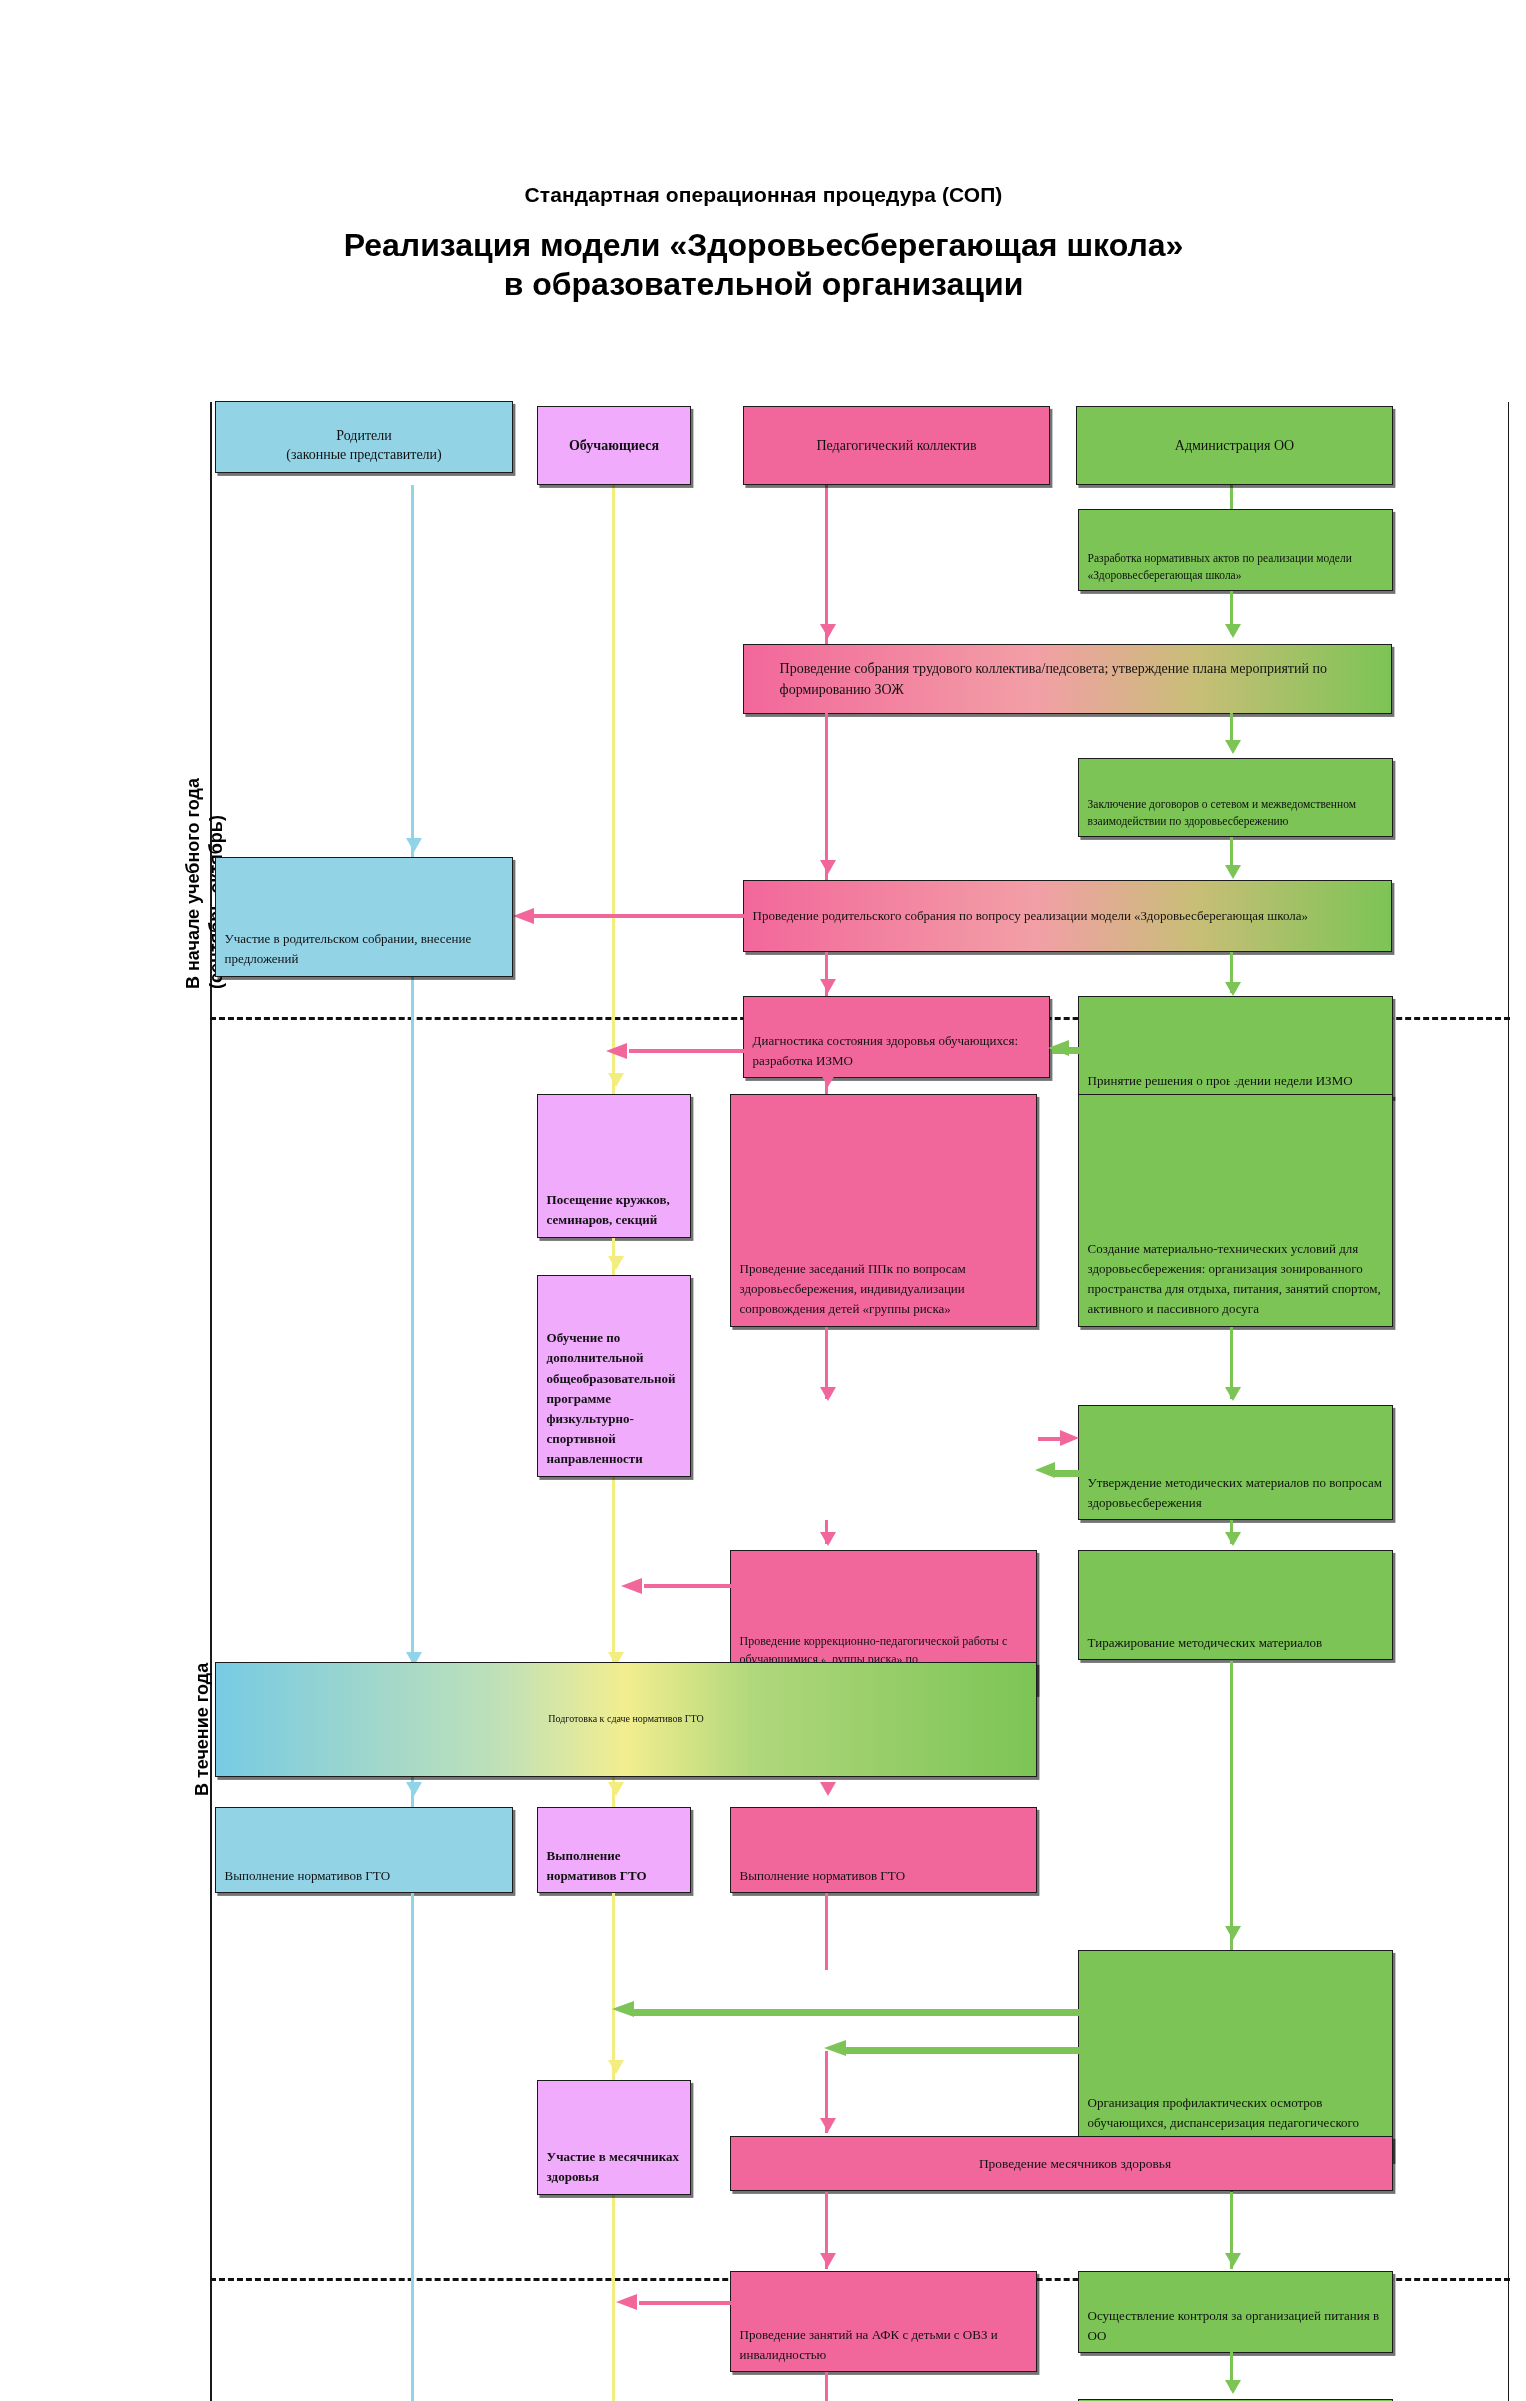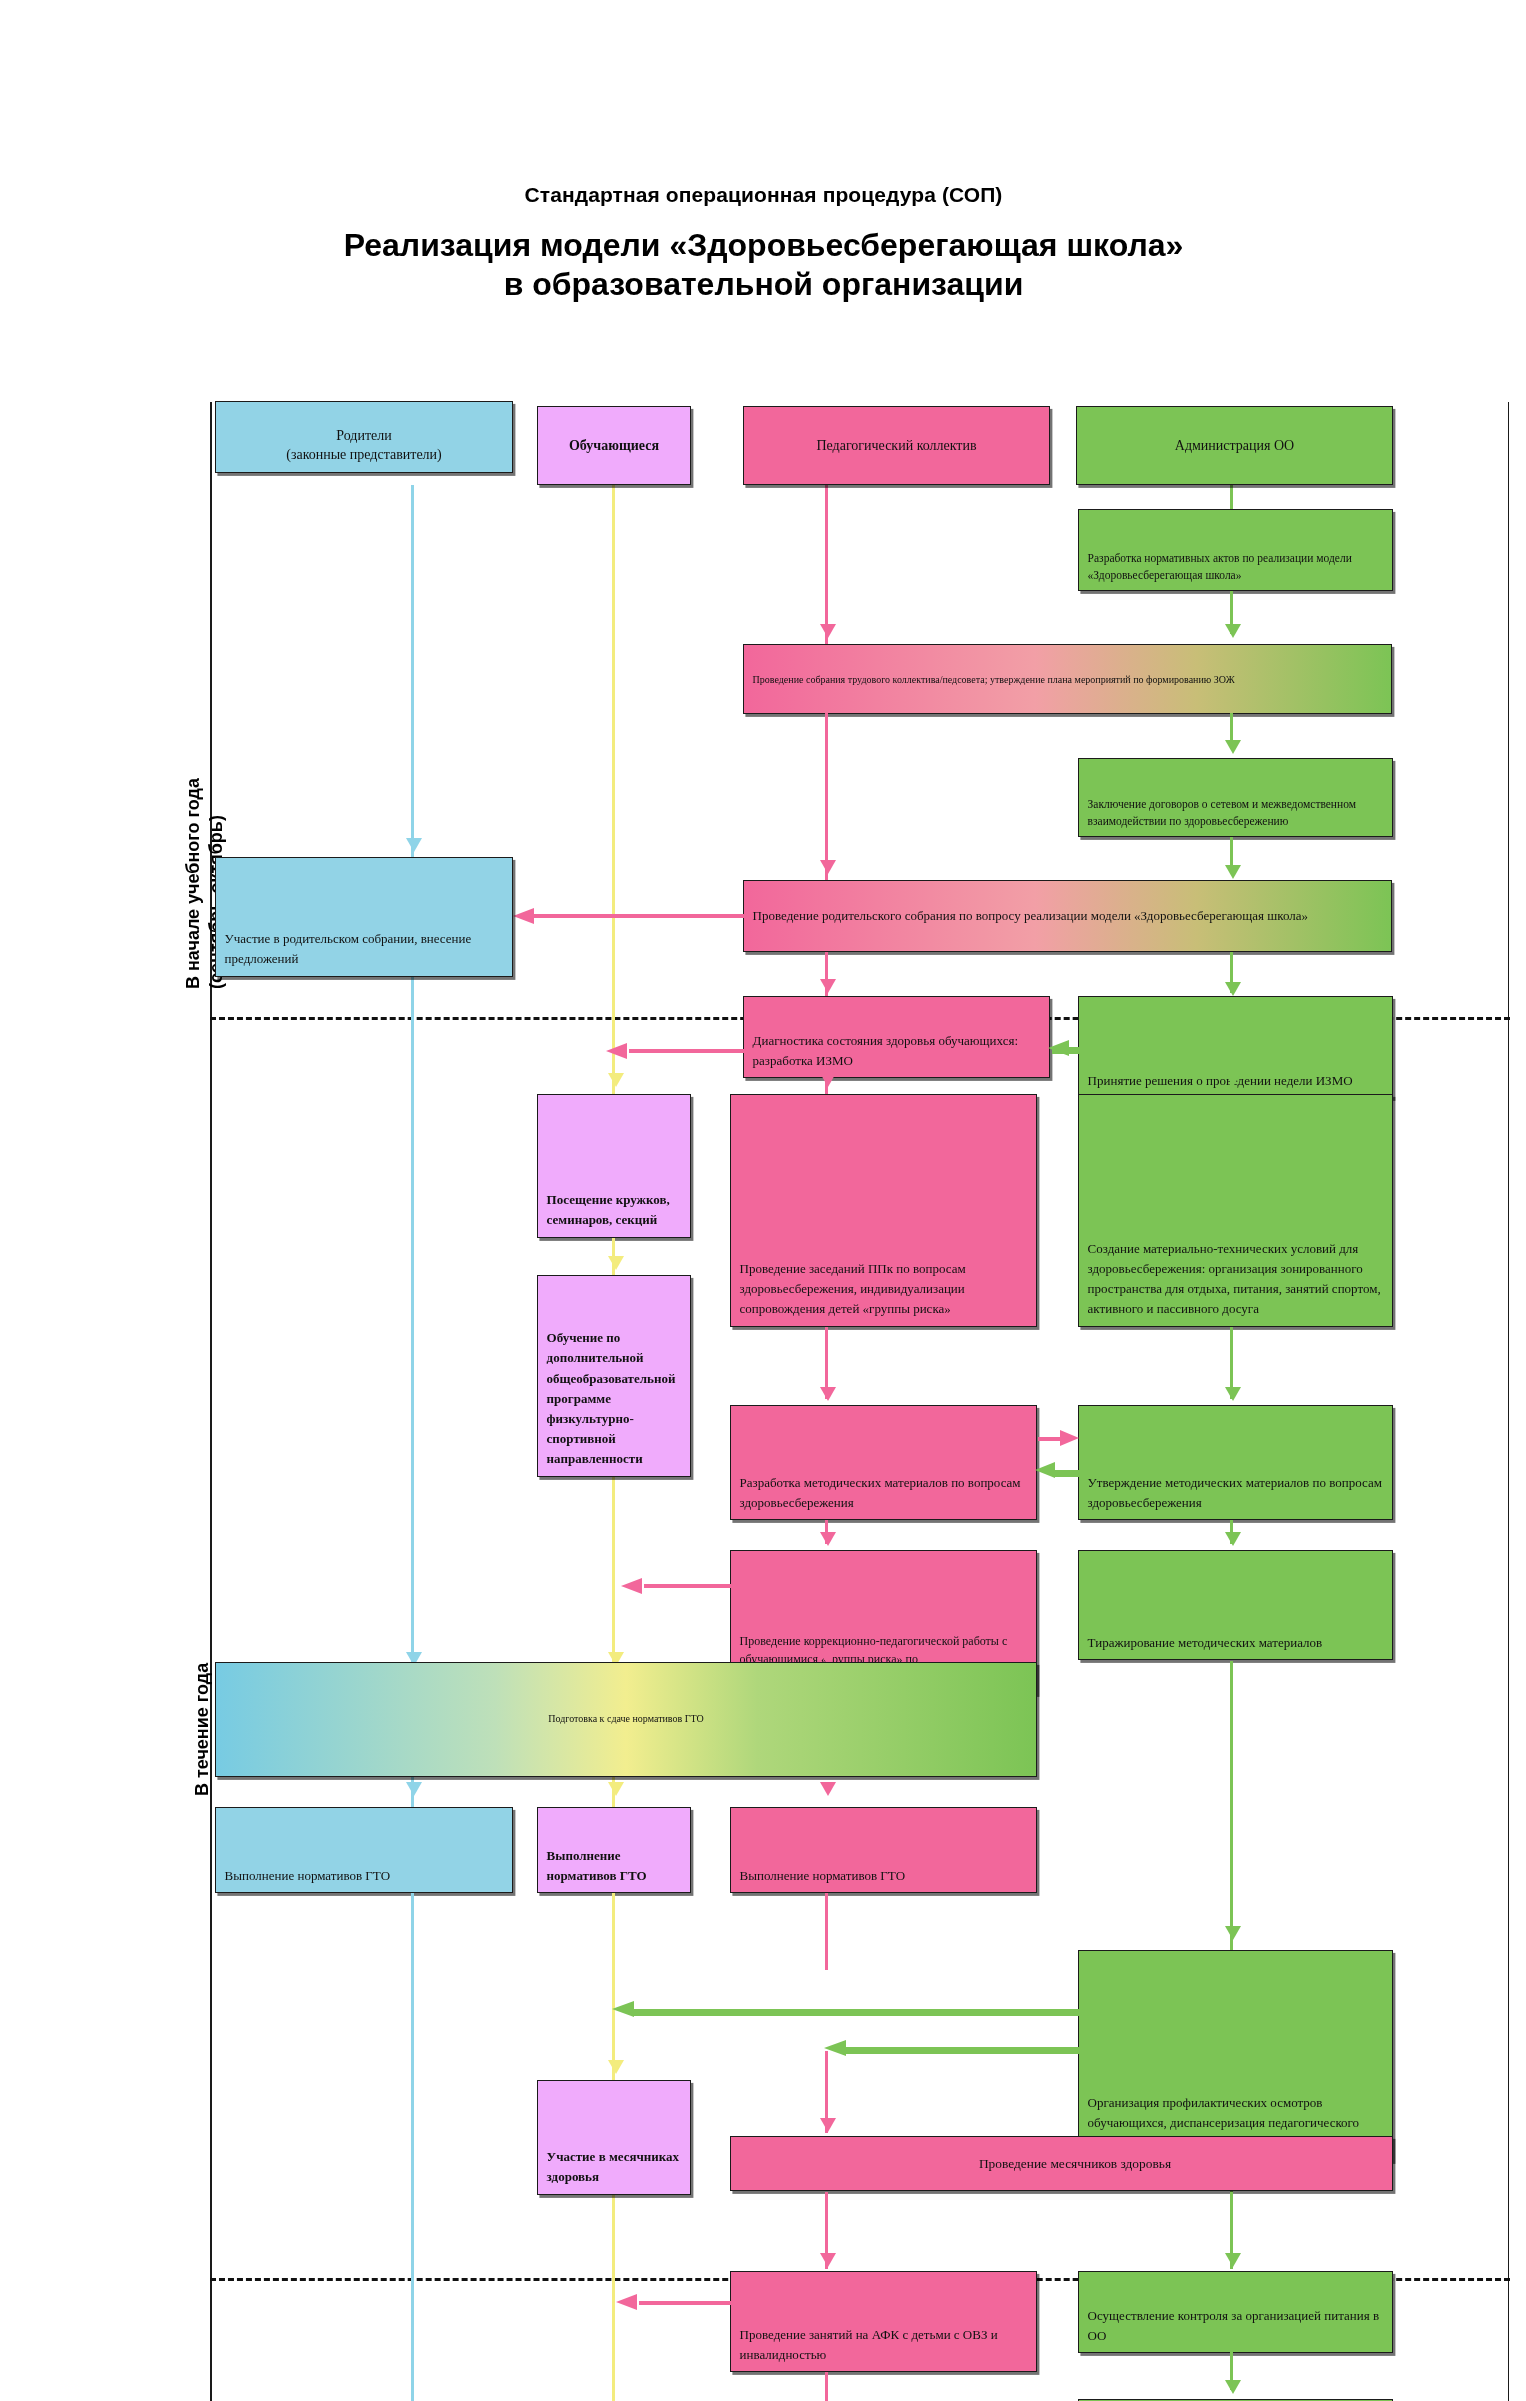--- a/index.html
+++ b/index.html
@@ -97,21 +97,21 @@
 
   <div class="bx green" style="left:1078px;top:509px;width:315px;height:82px;">
     <div class="tx" style="font-size:11.5px;line-height:1.45;">Разработка нормативных актов по реализации модели «Здоровьесберегающая школа»</div>
   </div>
   <div class="v" style="left:1230px;top:591px;height:43px;background:#7CC455;"></div>
   <div class="ar ar-d" style="left:1225px;top:624px;border-top:14.4px solid #7CC455;"></div>
 
   <div class="ar ar-d" style="left:820px;top:624px;border-top:14.4px solid #F2679B;"></div>
 
   <div class="bx g-py mid" style="left:743px;top:644px;width:649px;height:70px;">
-    <div class="tx" style="font-size:10px;line-height:1.5;">Проведение собрания трудового коллектива/педсовета; утверждение плана мероприятий по формированию ЗОЖ</div>
+    <div class="tx" style="font-size:14px;line-height:1.5;margin-left:27px;">Проведение собрания трудового коллектива/педсовета; утверждение плана мероприятий по формированию ЗОЖ</div>
   </div>
   <div class="v" style="left:1230px;top:713px;height:36px;background:#7CC455;"></div>
   <div class="ar ar-d" style="left:1225px;top:740px;border-top:14.4px solid #7CC455;"></div>
 
   <div class="bx green" style="left:1078px;top:758px;width:315px;height:79px;">
     <div class="tx" style="font-size:11.5px;line-height:1.45;">Заключение договоров о сетевом  и межведомственном взаимодействии по здоровьесбережению</div>
   </div>
   <div class="v" style="left:1230px;top:837px;height:36px;background:#7CC455;"></div>
   <div class="ar ar-d" style="left:1225px;top:865px;border-top:14.4px solid #7CC455;"></div>
 
@@ -177,23 +177,20 @@
   <div class="bx yellow" style="left:537px;top:1275px;width:154px;height:202px;">
     <div class="tx" style="font-size:13px;line-height:1.55;">Обучение по дополнительной общеобразовательной программе физкультурно-спортивной направленности</div>
   </div>
 
   <div class="v" style="left:825px;top:1327px;height:72px;background:#F2679B;"></div>
   <div class="ar ar-d" style="left:820px;top:1387px;border-top:14.4px solid #F2679B;"></div>
 
   <div class="v" style="left:1230px;top:1327px;height:72px;background:#7CC455;"></div>
   <div class="ar ar-d" style="left:1225px;top:1387px;border-top:14.4px solid #7CC455;"></div>
 
-  <div class="bx pink" style="left:730px;top:1405px;width:307px;height:115px;">
-    <div class="tx" style="font-size:13px;line-height:1.5;">Разработка методических материалов по вопросам здоровьесбережения</div>
-  </div>
 
   <div class="bx green" style="left:1078px;top:1405px;width:315px;height:115px;">
     <div class="tx" style="font-size:13px;line-height:1.5;">Утверждение методических материалов по вопросам здоровьесбережения</div>
   </div>
 
   <div class="h" style="left:1038px;top:1437px;width:24px;background:#F2679B;"></div>
   <div class="ar ar-r" style="left:1060px;top:1430px;border-left:19px solid #F2679B;"></div>
 
   <div class="h hthick" style="left:1055px;top:1470px;width:24px;background:#7CC455;"></div>
   <div class="ar ar-l" style="left:1035px;top:1462px;border-right:20px solid #7CC455;"></div>

